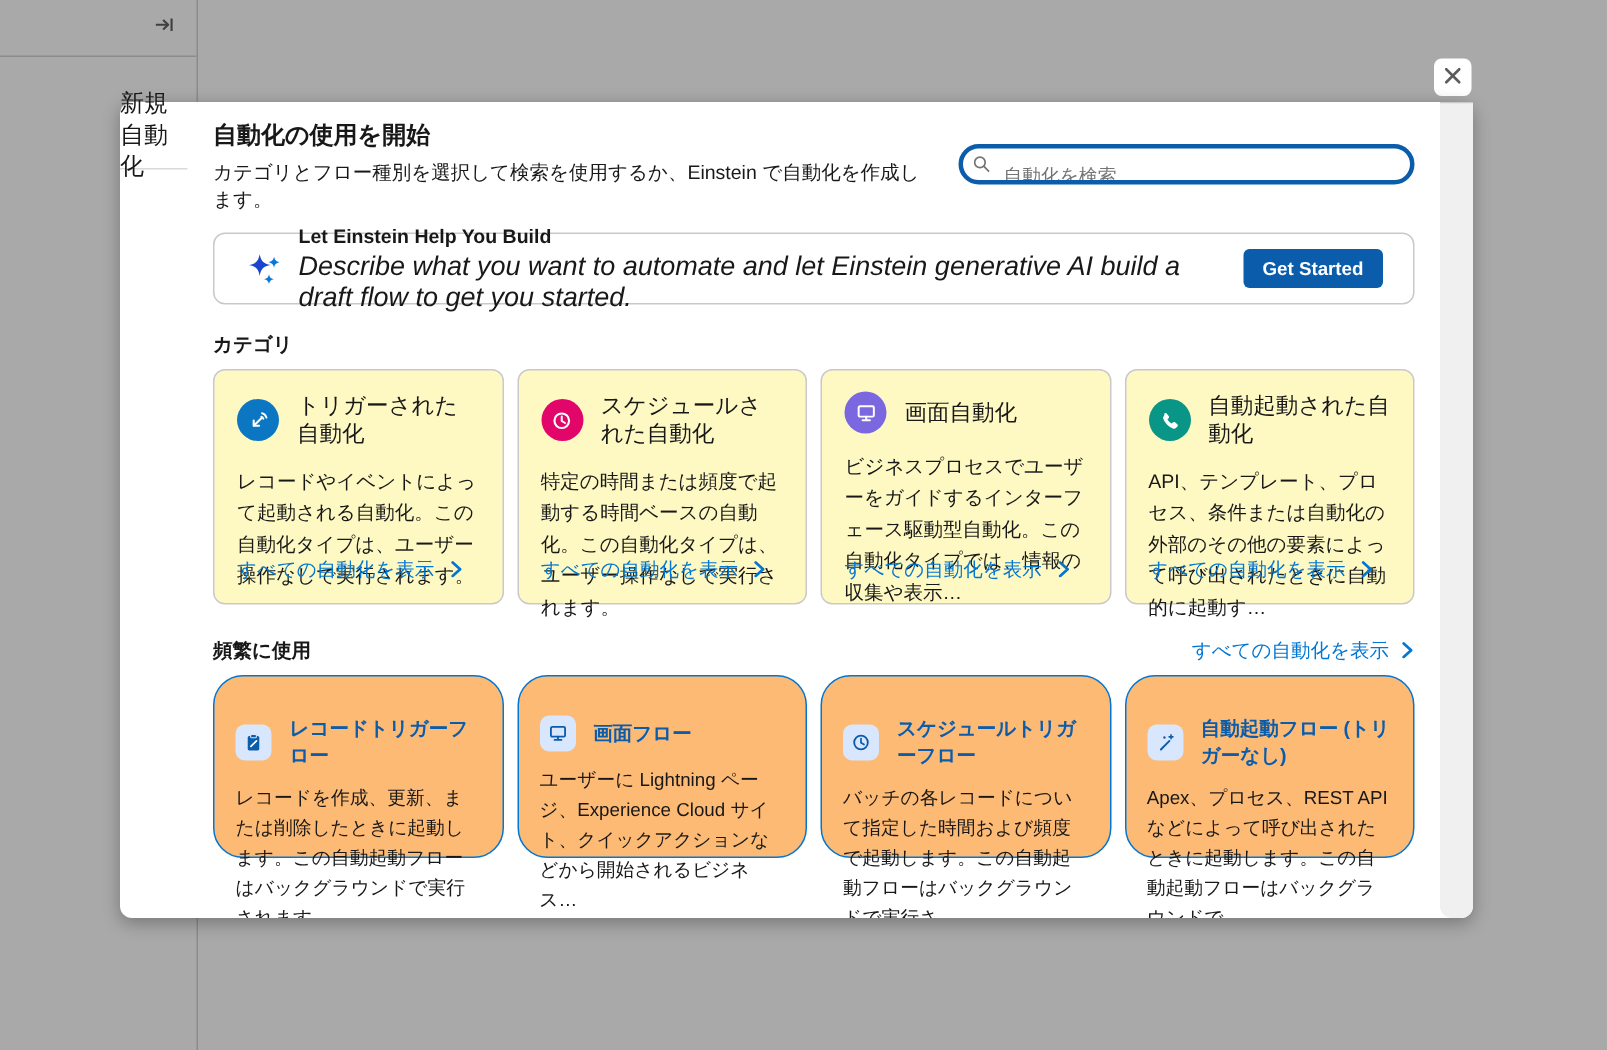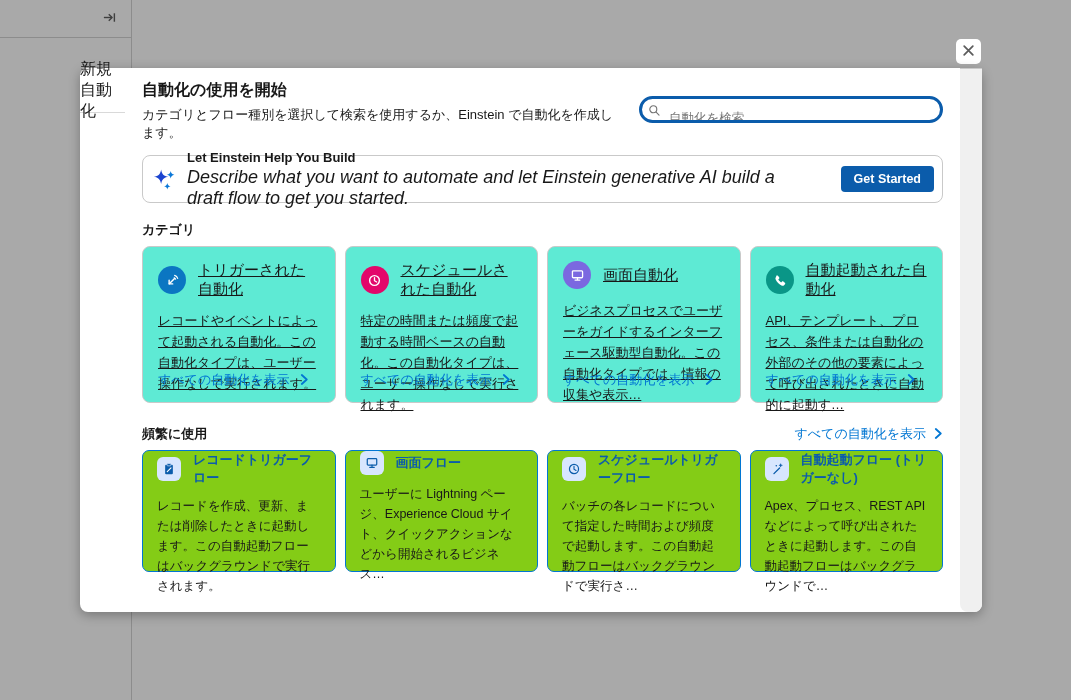--- a/index.html
+++ b/index.html
@@ -48,21 +48,21 @@
     width:304px; height:27px; border:3px solid #0b5cab; border-radius:14px;
     padding:16px 10px 0 27px; font-size:12.5px; outline:none; color:#181818;
     font-family:"Liberation Sans","DejaVu Sans",sans-serif;
   }
   .search-input::placeholder { color:#747474; }
   .search-icon { position:absolute; left:9px; top:7px; }
 
   
   .einstein-banner {
     margin-top:13px; height:48px; border:1px solid #c9c9c9; border-radius:8px;
-    display:flex; align-items:center; padding:0 8px;
+    display:flex; align-items:center; padding:0 20px;
   }
   .einstein-icon { flex:0 0 28px; display:flex; align-items:center; }
   .einstein-text { margin-left:8px; flex:1 1 auto; }
   .einstein-title { font-size:13px; font-weight:bold; }
   .einstein-desc { font-size:18px; margin-top:2px;font-style:italic; }
   .get-started-btn {
     flex:0 0 auto; height:26px; padding:0 13px; background:#0b5cab; color:#fff;
     border:none; border-radius:4px; font-size:12.5px; font-weight:bold; cursor:pointer;
     font-family:"Liberation Sans","DejaVu Sans",sans-serif;
     margin-left:28px;
@@ -71,39 +71,39 @@
   
   .section-label { font-size:13px; font-weight:bold; color:#181818; }
   .cat-label { margin-top:18px; }
   .freq-header { margin-top:22px; display:flex; justify-content:space-between; align-items:center; }
 
   .card-row { display:flex; gap:9px; margin-top:7px; }
 
   
   .cat-card {
     flex:1 1 0; height:157px; border:1px solid #c9c9c9; border-radius:8px;
-    padding:14px 15px; position:relative; background:#5eead4;text-decoration:underline;
+    padding:14px 15px; position:relative; background:#fef9c3;
   }
   .card-head { display:flex; align-items:center; gap:12px; }
   .cat-icon-circle {
     width:28px; height:28px; border-radius:50%;
     display:flex; align-items:center; justify-content:center; flex:0 0 28px;
   }
   .cat-title { font-size:15px; color:#181818; }
   .cat-desc { margin-top:11px; font-size:13px; line-height:21px; color:#181818; }
   .card-link {
     position:absolute; left:15px; bottom:13px;
     display:flex; align-items:center; gap:10px;
     font-size:13px; color:#0176d3; cursor:pointer; text-decoration:none;
   }
 
   
   .freq-card {
-    flex:1 1 0; height:122px; border:1px solid #0176d3; border-radius:7px;
-    padding:0 14px; background:#84cc16; cursor:pointer;
+    flex:1 1 0; height:122px; border:1px solid #0176d3; border-radius:20px;
+    padding:26px 14px; background:#fdba74; cursor:pointer;
   }
   .freq-icon-box {
     width:24px; height:24px; border-radius:6px; background:#d8e6fe;
     display:flex; align-items:center; justify-content:center; flex:0 0 24px;
   }
   .freq-title { font-size:13px; font-weight:bold; color:#0b5cab; }
   .freq-desc { margin-top:9px; font-size:12.5px; line-height:20px; color:#181818; }
 
   .inline-link {
     display:flex; align-items:center; gap:8px; font-size:13px; color:#0176d3;

